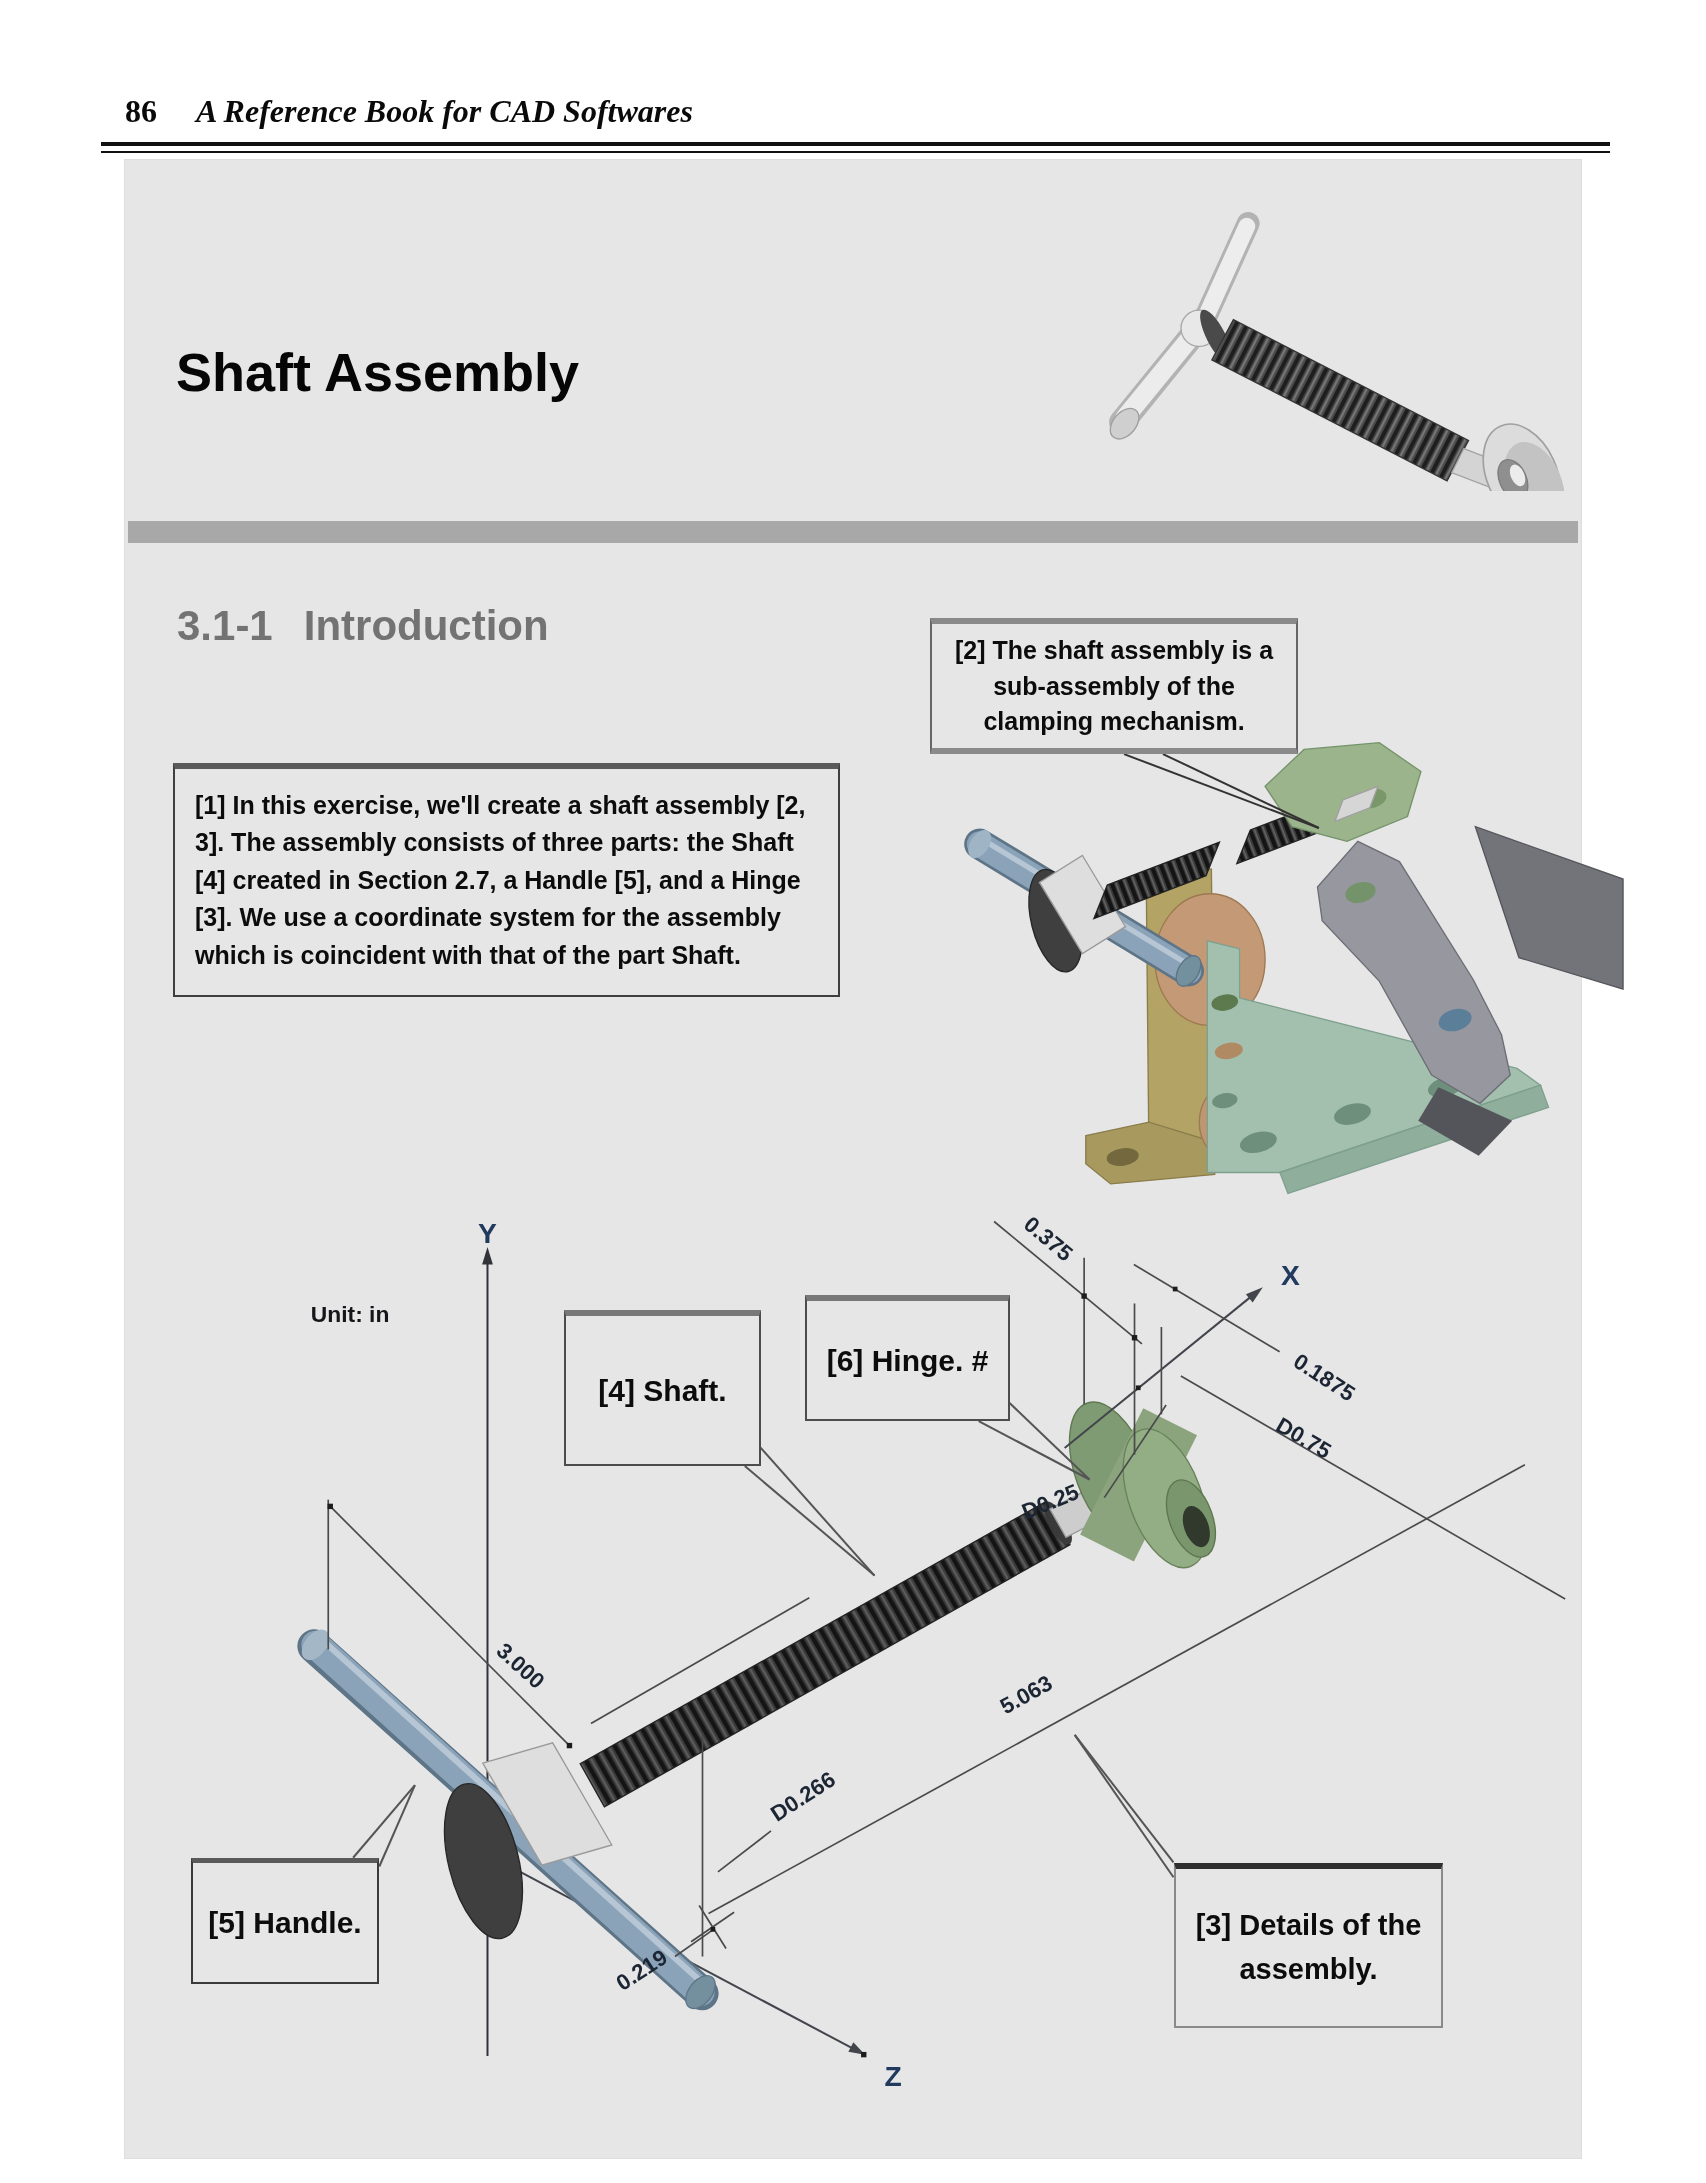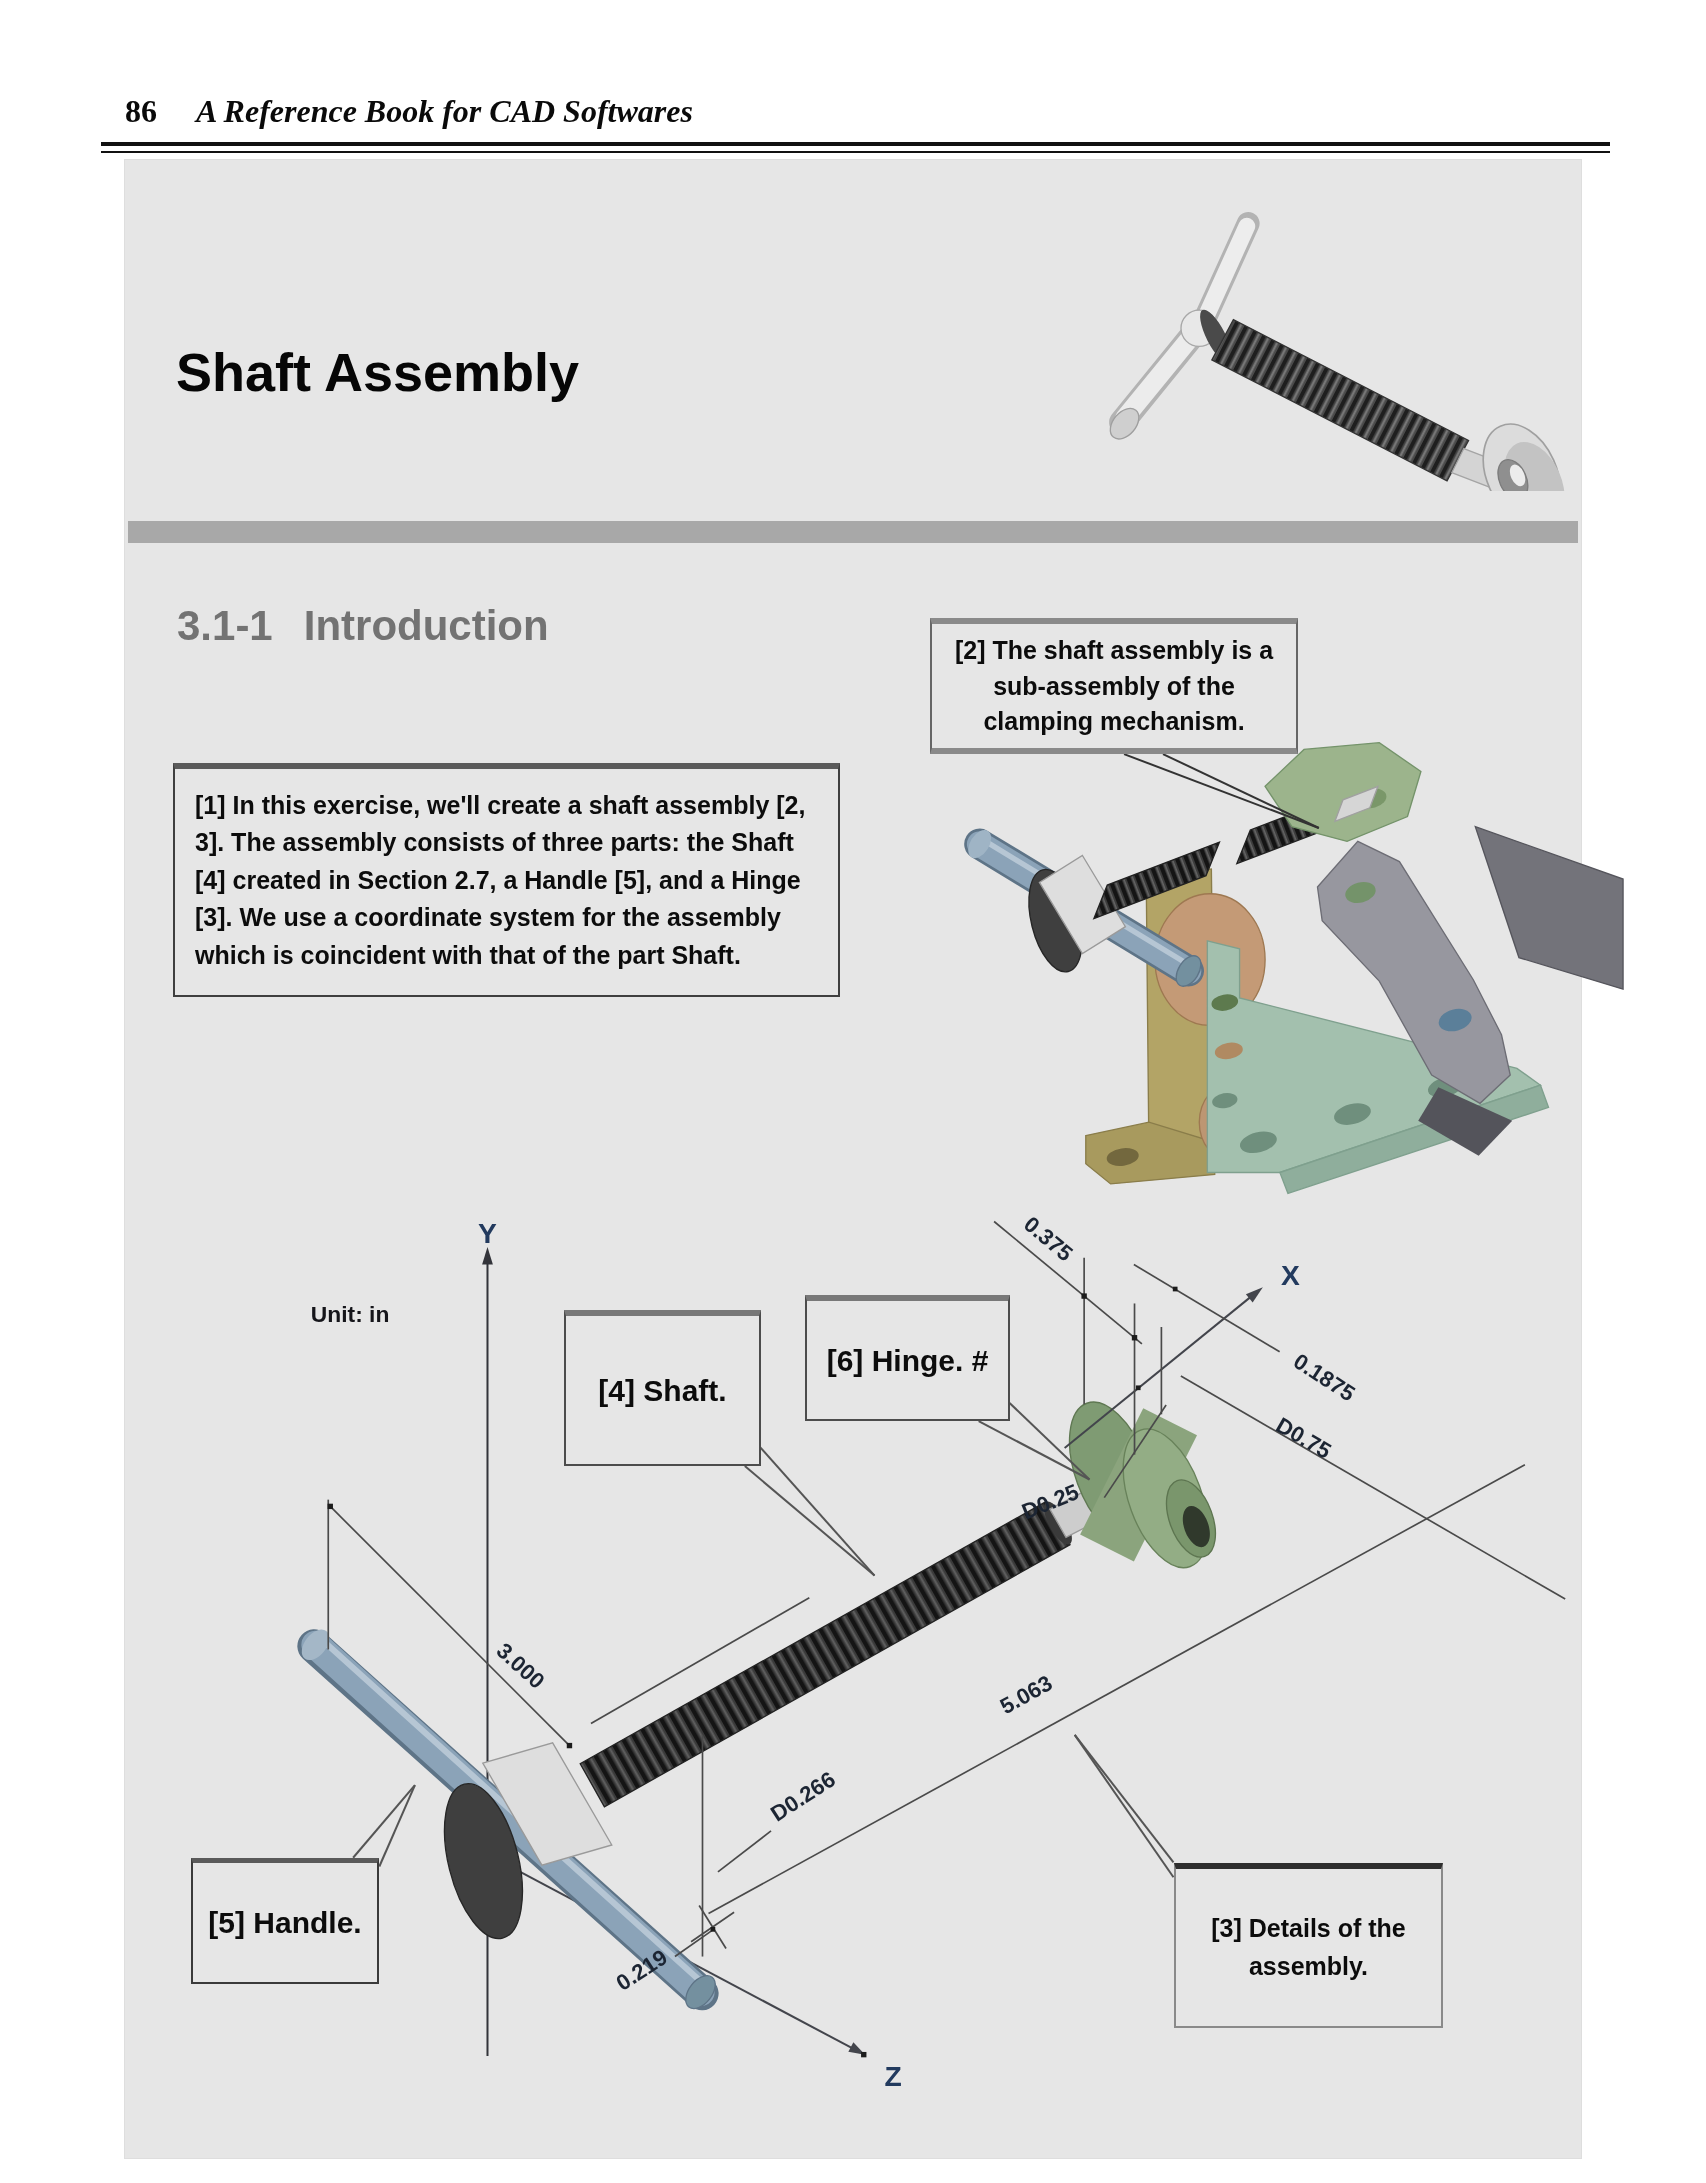--- a/index.html
+++ b/index.html
@@ -28,21 +28,21 @@
   .co1{left:173px;top:763px;width:667px;height:234px;border:2px solid #3f3f3f;
        border-top:6.7px solid #5a5a5a;padding:17.5px 20px;}
   .co2{left:930px;top:618px;width:368px;height:136px;border:2px solid #666;
        border-top:6px solid #8a8a8a;border-bottom:6px solid #8a8a8a;
        text-align:center;padding:9.4px 13.4px;line-height:1.42;}
   .cobox{display:flex;align-items:center;justify-content:center;text-align:left;font-size:30px;}
   .co4{left:564px;top:1310px;width:197px;height:156px;border:2px solid #4c4c4c;border-top:6px solid #787878;}
   .co6{left:805px;top:1295px;width:205px;height:126px;border:2px solid #4c4c4c;border-top:6px solid #787878;}
   .co5{left:191px;top:1858px;width:188px;height:126px;border:2px solid #3a3a3a;border-top:5.4px solid #5a5a5a;}
   .co3{left:1174px;top:1863px;width:269px;height:165px;border:2px solid #8a8a8a;
-       border-top:6.7px solid #2e2e2e;font-size:25px;font-weight:600;
+       border-top:6.7px solid #2e2e2e;font-size:29px;font-weight:600;
        display:flex;align-items:center;justify-content:center;text-align:center;padding:8px 19px;}
   svg{position:absolute;}
   svg text{font-family:"Liberation Sans",sans-serif;}
   .dimtxt{font-size:33px;font-weight:600;fill:#1c2533;}
   .axlbl{font-size:42px;font-weight:600;fill:#223a5e;}
   .unitlbl{font-size:34px;font-weight:600;fill:#15151a;}
 </style>
 </head>
 <body>
 

